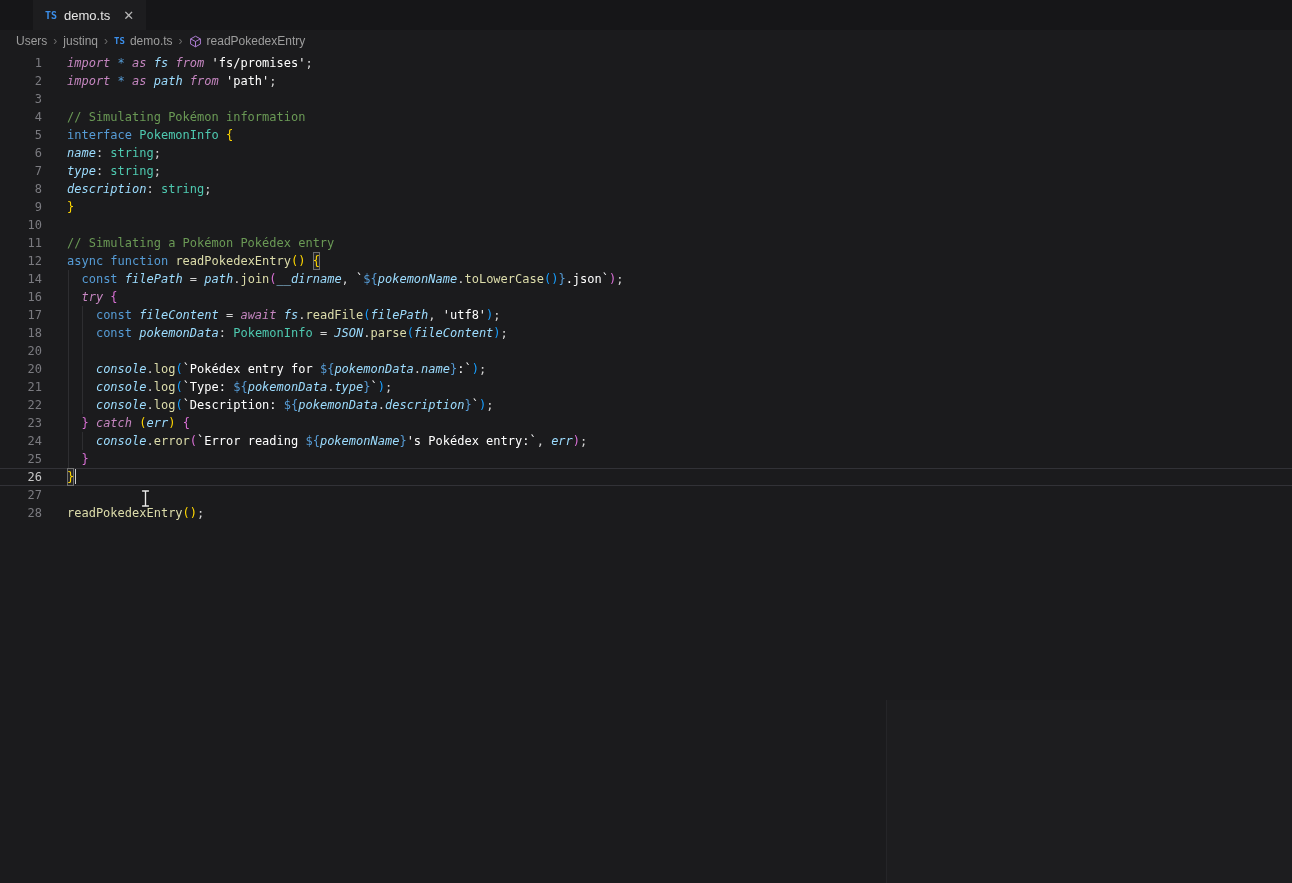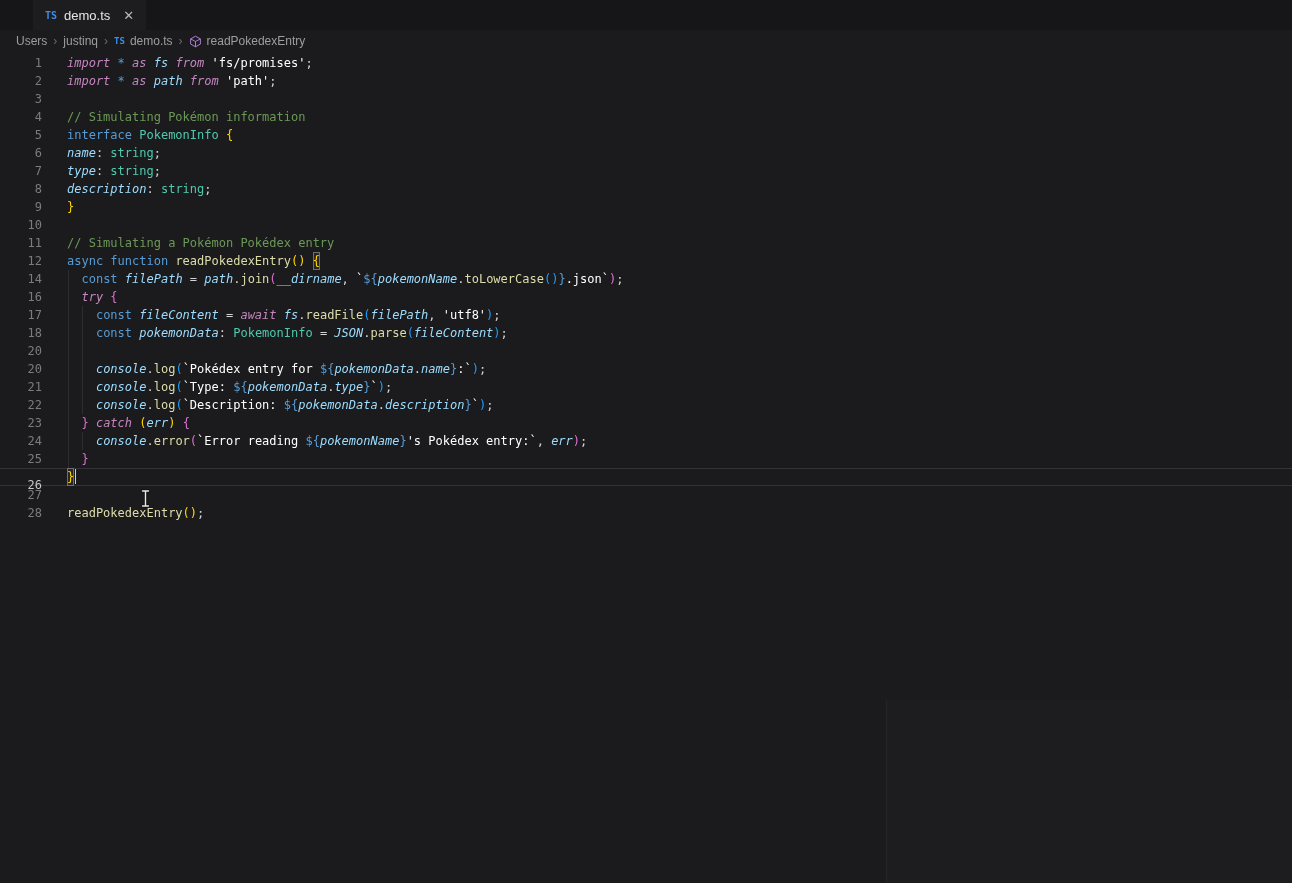--- a/index.html
+++ b/index.html
@@ -28,21 +28,21 @@
 
   
   .editor { position:absolute; left:0; top:52px; width:1292px; height:831px;
             font-family:"DejaVu Sans Mono", "Liberation Mono", monospace;
             font-size:12px; line-height:18px; padding-top:2px; cursor:text; }
   .line { position:relative; min-height:18px; height:18px; white-space:pre;
           padding-left:67px; width:1292px; }
   .line.cur { box-shadow: inset 0 1px 0 #323237, inset 0 -1px 0 #323237; }
   .lnum { position:absolute; left:0; top:0; width:42px; text-align:right;
           color:#7b7b80; }
-  .line.cur .lnum { color:#c6c6c6;margin-top:8px; }
+  .line.cur .lnum { color:#c6c6c6; }
   .guide { position:absolute; top:0; width:1px; height:18px; background:#2e2e31; }
   .g1 { left:68px; } .g2 { left:82px; }
 
   .match { box-shadow: 0 0 0 1px #6f6f6f inset; background:rgba(120,120,120,0.12);
            display:inline-block; }
   .caret { display:inline-block; width:0; height:15px; border-left:1.5px solid #cfcfcf;
            vertical-align:-3px; margin-left:1px; }
 
   
   .win-edge { position:absolute; left:886px; top:700px; width:1px; height:183px;

